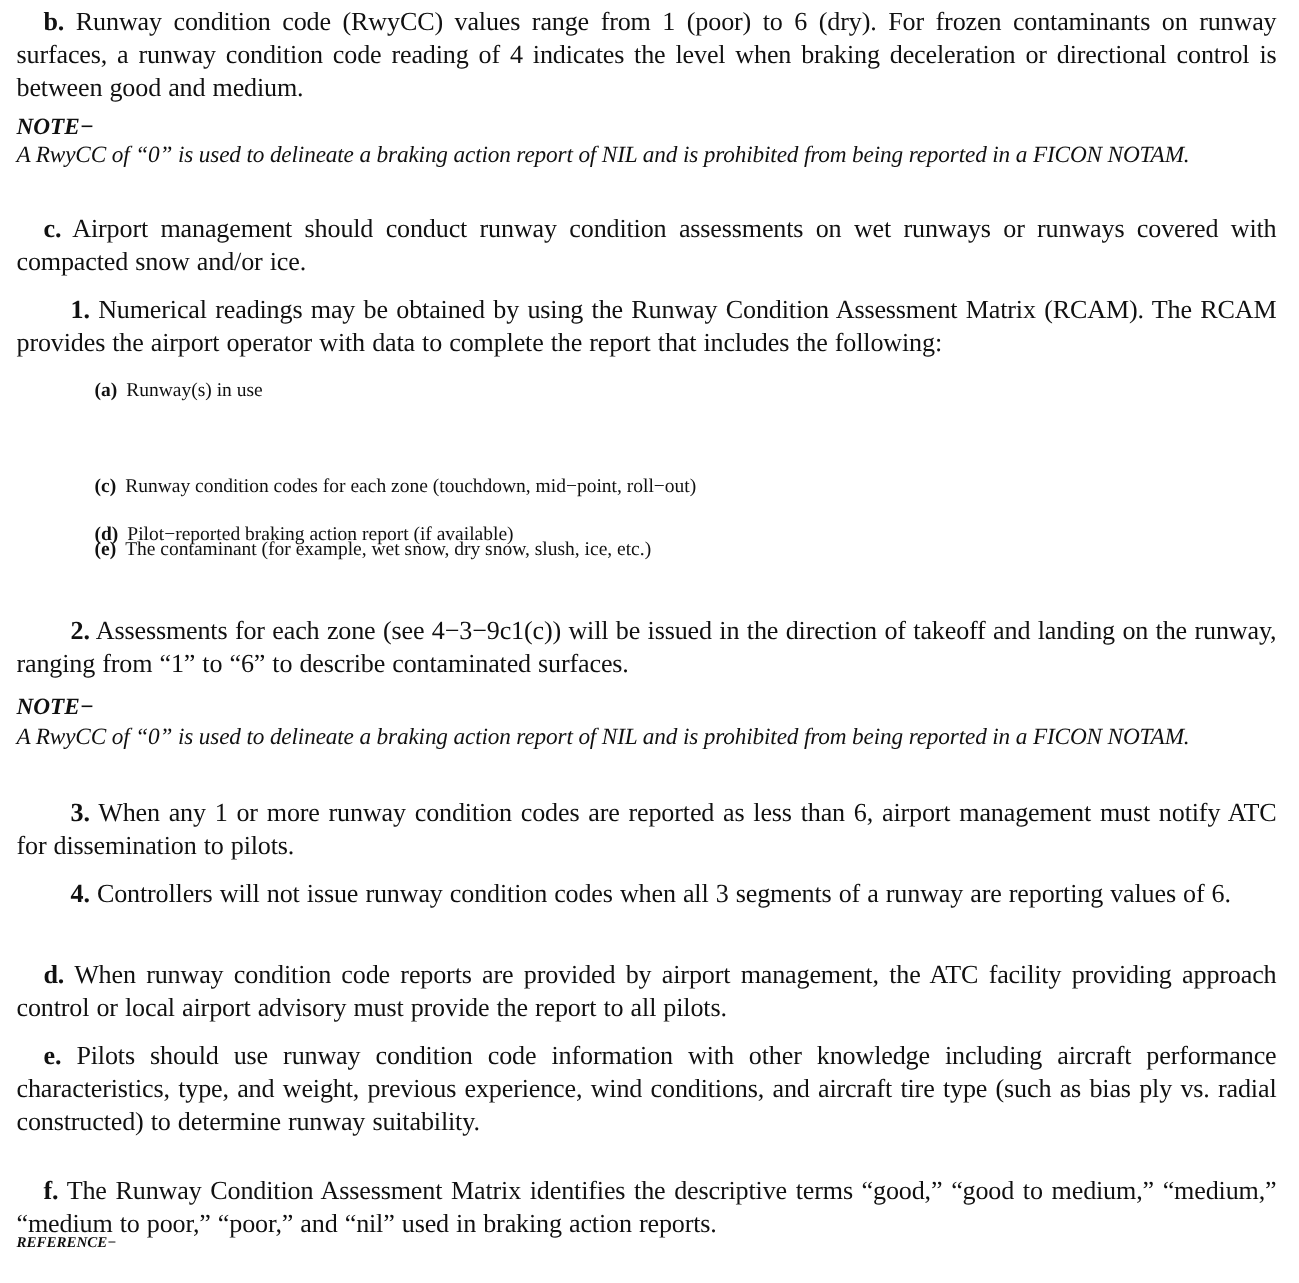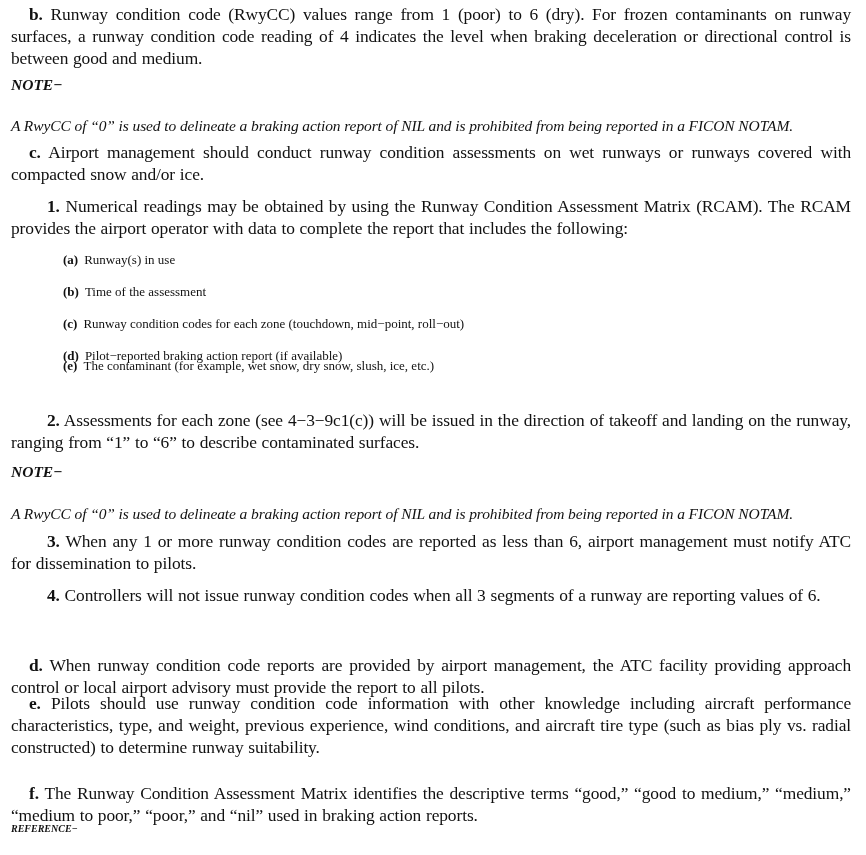--- a/index.html
+++ b/index.html
@@ -8,21 +8,21 @@
       font-family: "Liberation Serif", serif;
       color: #111111;
     }
     .page { position: relative; width: 866px; height: 814px; }
     .blk { position: absolute; left: 11px; width: 840px; text-align: justify; text-align-last: left; }
     .p { font-size: 17.4px; line-height: 22px; letter-spacing: -0.1px; word-spacing: 0.5px; }
     .ind1 { text-indent: 18px; }
     .ind2 { text-indent: 36px; }
     .lbl { font-weight: bold; }
     .note-h { font-style: italic; font-weight: bold; font-size: 15.5px; line-height: 20px; }
-    .note-t { font-style: italic; font-size: 15.5px; line-height: 20px; letter-spacing: -0.1px; margin-top: 22px; }
+    .note-t { font-style: italic; font-size: 15.5px; line-height: 20px; letter-spacing: -0.1px; }
     .ref-h { font-style: italic; font-weight: bold; font-size: 10px; line-height: 18px; }
     .ref-t { font-style: italic; font-size: 13.5px; line-height: 18px; }
     .sub { position: absolute; left: 63px; font-size: 13px; line-height: 22px; }
     .sub .lbl { margin-right: 6px; }
   </style>
 </head>
 <body>
 
 <div class="page">
 
@@ -40,23 +40,20 @@
   </div>
 
   <div class="blk p ind2" style="top:195px;">
     <span class="lbl">1.</span>
     <span>Numerical readings may be obtained by using the Runway Condition Assessment Matrix (RCAM). The RCAM provides the airport operator with data to complete the report that includes the following:</span>
   </div>
 
   <div class="sub" style="top:249px;">
     <span class="lbl">(a)</span><span>Runway(s) in use</span>
   </div>
-  <div class="sub" style="top:281px;">
-    <span class="lbl">(b)</span><span>Time of the assessment</span>
-  </div>
   <div class="sub" style="top:313px;">
     <span class="lbl">(c)</span><span>Runway condition codes for each zone (touchdown, mid−point, roll−out)</span>
   </div>
   <div class="sub" style="top:345px;">
     <span class="lbl">(d)</span><span>Pilot−reported braking action report (if available)</span>
   </div>
   <div class="sub" style="top:355px;">
     <span class="lbl">(e)</span><span>The contaminant (for example, wet snow, dry snow, slush, ice, etc.)</span>
   </div>
 
@@ -71,21 +68,21 @@
   <div class="blk p ind2" style="top:530px;">
     <span class="lbl">3.</span>
     <span>When any 1 or more runway condition codes are reported as less than 6, airport management must notify ATC for dissemination to pilots.</span>
   </div>
 
   <div class="blk p ind2" style="top:584px;">
     <span class="lbl">4.</span>
     <span>Controllers will not issue runway condition codes when all 3 segments of a runway are reporting values of 6.</span>
   </div>
 
-  <div class="blk p ind1" style="top:638px;margin-top:16px;">
+  <div class="blk p ind1" style="top:638px;">
     <span class="lbl">d.</span>
     <span>When runway condition code reports are provided by airport management, the ATC facility providing approach control or local airport advisory must provide the report to all pilots.</span>
   </div>
 
   <div class="blk p ind1" style="top:692px;">
     <span class="lbl">e.</span>
     <span>Pilots should use runway condition code information with other knowledge including aircraft performance characteristics, type, and weight, previous experience, wind conditions, and aircraft tire type (such as bias ply vs. radial constructed) to determine runway suitability.</span>
   </div>
 
   <div class="blk p ind1" style="top:782px;">

